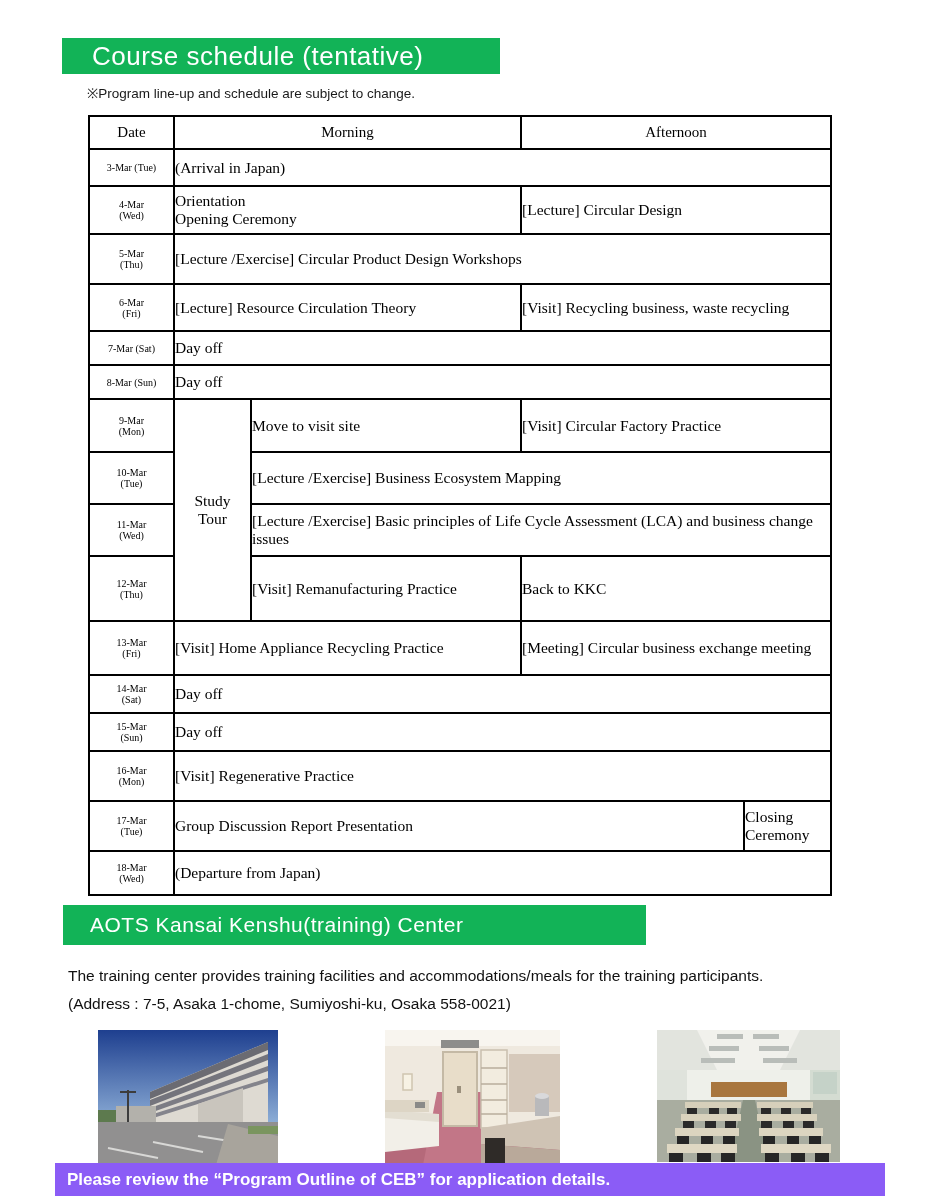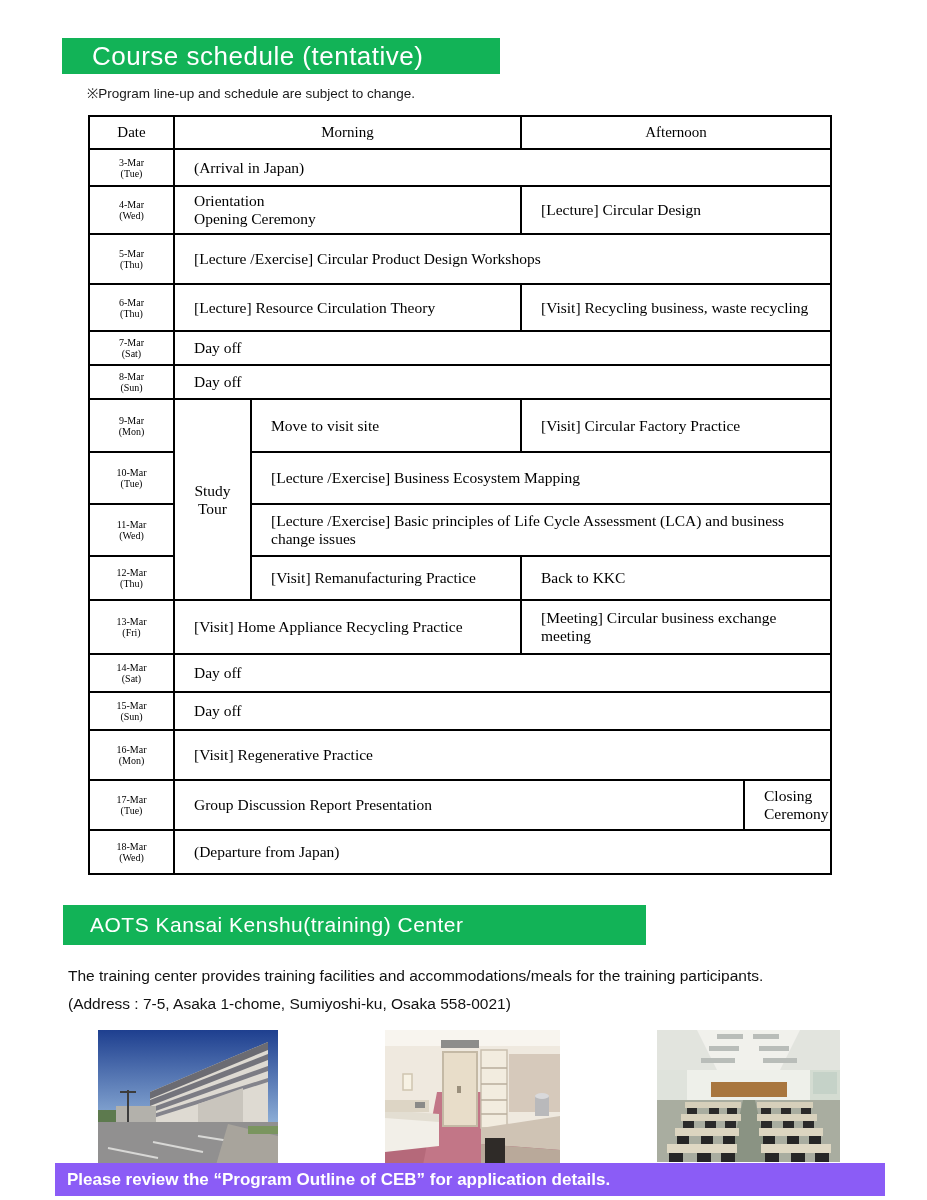--- a/index.html
+++ b/index.html
@@ -7,21 +7,21 @@
         font-family:"Liberation Sans",sans-serif;color:#000;}
 
   .greenbar{position:absolute;background:#12b357;color:#ffffff;display:flex;align-items:center;}
   .bar1{left:62px;top:38px;width:438px;height:36px;font-size:26px;letter-spacing:.5px;padding-left:30px;box-sizing:border-box;}
   .bar2{left:63px;top:905px;width:583px;height:40px;font-size:21px;letter-spacing:.5px;padding-left:27px;box-sizing:border-box;}
 
   .note{position:absolute;left:63px;top:84px;font-size:13.5px;color:#1a1a1a;margin-left:24px;}
 
   table.sched{position:absolute;left:88px;top:115px;width:742px;border-collapse:collapse;table-layout:fixed;
               font-family:"Liberation Serif",serif;font-size:15.5px;color:#000;}
-  table.sched td,table.sched th{border:2px solid #000;padding:2px 19px;vertical-align:middle;
+  table.sched td,table.sched th{border:2px solid #000;padding:2px 0;vertical-align:middle;
               white-space:pre-line;font-weight:normal;overflow:hidden;}
   table.sched th{text-align:center;font-size:15px;}
   td.datecell{text-align:center;font-size:10px;padding:2px 1px;}
   td.content{text-align:left;padding-left:9px;}
   td.centered{text-align:center;}
 
   .desc{position:absolute;left:68px;top:962px;font-size:15.5px;line-height:28px;color:#111;}
 
   .photo{position:absolute;top:1030px;height:135px;}
   .photo svg{display:block;width:100%;height:100%;}
@@ -66,21 +66,21 @@
 Opening Ceremony</td>
       <td class="content" colspan="2">[Lecture] Circular Design</td>
     </tr>
     <tr style="height:50px">
       <td class="datecell">5-Mar
 (Thu)</td>
       <td class="content" colspan="4">[Lecture /Exercise] Circular Product Design Workshops</td>
     </tr>
     <tr style="height:47px">
       <td class="datecell">6-Mar
-(Thu)</td>
+(Fri)</td>
       <td class="content" colspan="2">[Lecture] Resource Circulation Theory</td>
       <td class="content" colspan="2">[Visit] Recycling business, waste recycling</td>
     </tr>
     <tr style="height:34px">
       <td class="datecell">7-Mar (Sat)</td>
       <td class="content" colspan="4">Day off</td>
     </tr>
     <tr style="height:34px">
       <td class="datecell">8-Mar (Sun)</td>
       <td class="content" colspan="4">Day off</td>
@@ -96,21 +96,21 @@
     <tr style="height:52px">
       <td class="datecell">10-Mar
 (Tue)</td>
       <td class="content" colspan="3">[Lecture /Exercise] Business Ecosystem Mapping</td>
     </tr>
     <tr style="height:52px">
       <td class="datecell">11-Mar
 (Wed)</td>
       <td class="content" colspan="3">[Lecture /Exercise] Basic principles of Life Cycle Assessment (LCA) and business change issues</td>
     </tr>
-    <tr style="height:44px">
+    <tr style="height:65px">
       <td class="datecell">12-Mar
 (Thu)</td>
       <td class="content">[Visit] Remanufacturing Practice</td>
       <td class="content" colspan="2">Back to KKC</td>
     </tr>
     <tr style="height:54px">
       <td class="datecell">13-Mar
 (Fri)</td>
       <td class="content" colspan="2">[Visit] Home Appliance Recycling Practice</td>
       <td class="content" colspan="2">[Meeting] Circular business exchange meeting</td>

